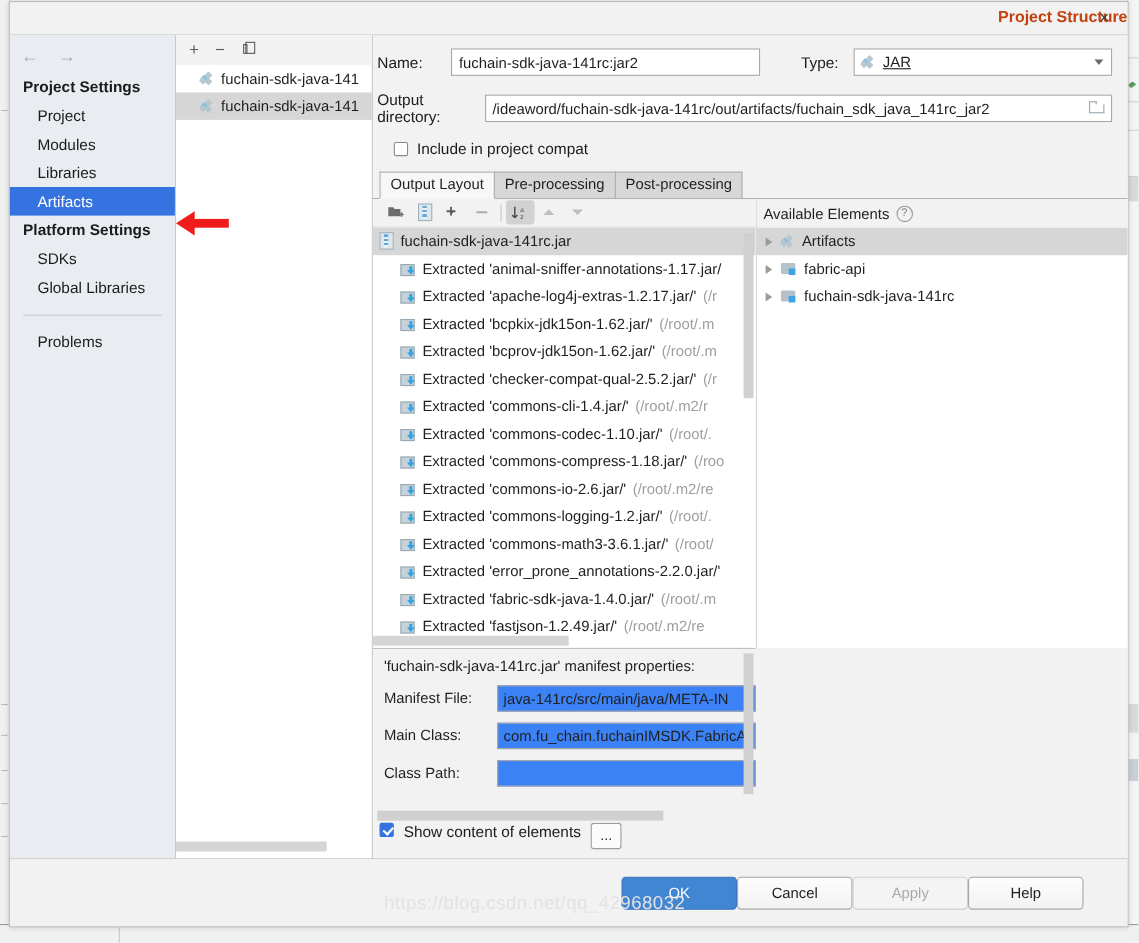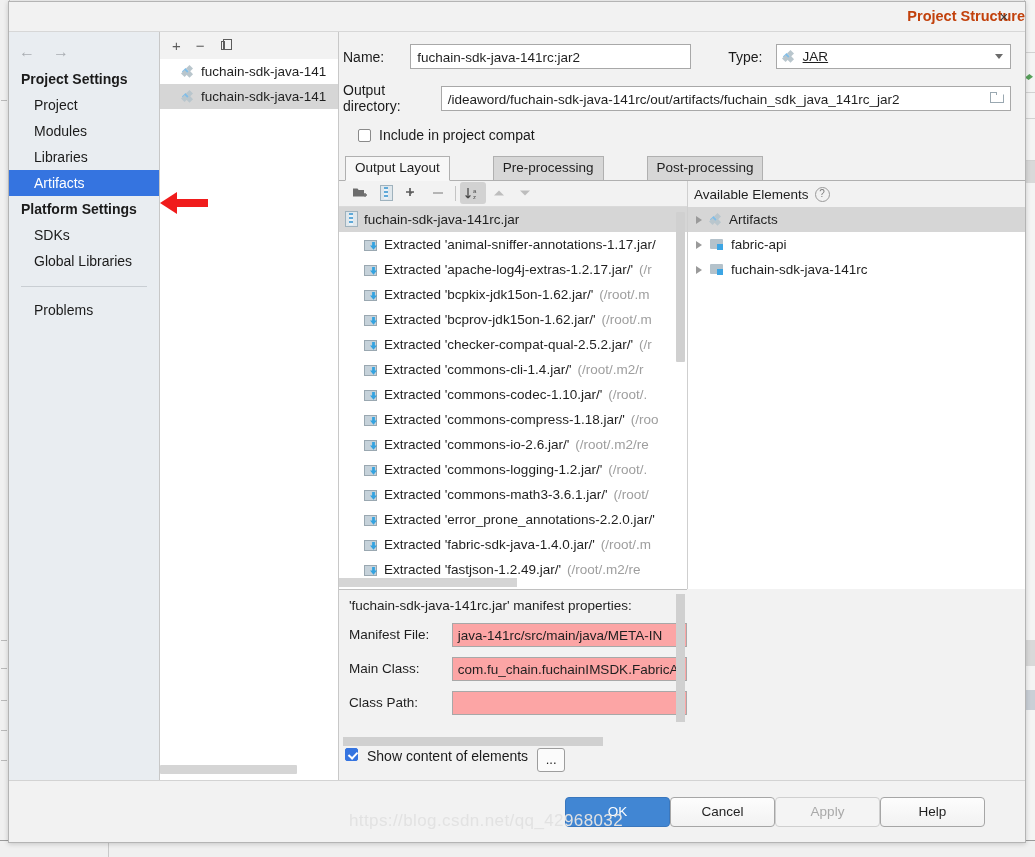--- a/index.html
+++ b/index.html
@@ -73,21 +73,21 @@
   .caret{position:absolute;right:7px;top:9px;width:0;height:0;border-top:5px solid #6b6b6b;border-left:4.5px solid transparent;border-right:4.5px solid transparent;}
   .folderbtn{position:absolute;right:5px;top:5px;width:15px;height:13px;}
   .folderbtn:before{content:"";position:absolute;left:0;top:2px;width:14px;height:9px;border:1.4px solid #9aa8b1;border-top-color:transparent;box-sizing:border-box;}
   .folderbtn:after{content:"";position:absolute;left:0;top:0px;width:7px;height:3px;border:1.4px solid #9aa8b1;border-bottom:none;box-sizing:border-box;}
 
   .chkrow{display:flex;align-items:center;gap:8px;margin:2px 0 13px 15px;}
   .chk{width:13px;height:13px;border:1px solid #8a8a8a;background:#fff;box-sizing:border-box;position:relative;border-radius:2px;}
   .chk.on{background:#3574e0;border-color:#3574e0;}
   .chk.on:after{content:"";position:absolute;left:3.5px;top:1px;width:4px;height:7px;border:solid #fff;border-width:0 2px 2px 0;transform:rotate(43deg);}
 
-  .tabs{display:flex;align-items:flex-end;height:24px;padding-left:6px;border-bottom:1px solid #b0b0b0;background:#f2f2f2;gap:44px;}
+  .tabs{display:flex;align-items:flex-end;height:24px;padding-left:6px;border-bottom:1px solid #b0b0b0;background:#f2f2f2;}
   .tab{height:23px;line-height:22px;padding:0 9px;font-size:13.5px;background:#d7d7d7;border:1px solid #b0b0b0;border-bottom:none;margin-right:-1px;}
   .tab.act{background:#f7f7f7;border-bottom:1px solid #f7f7f7;margin-bottom:-1px;}
 
   .cols{flex:1 1 auto;display:flex;min-height:0;}
   .treecol{width:348px;flex:0 0 auto;display:flex;flex-direction:column;min-height:0;position:relative;}
   .treebar{height:26px;background:#f2f2f2;display:flex;align-items:center;gap:0;padding-left:8px;}
   .tbi{width:26px;height:22px;display:flex;align-items:center;justify-content:center;color:#5a5a5a;position:relative;}
   .tbi.pressed{background:#d2d2d2;border-radius:3px;}
   .tb-sep{width:1px;height:15px;background:#c4c4c4;margin:0 4px;}
   .tree{flex:1 1 auto;background:#fff;overflow:hidden;position:relative;border-top:1px solid #dadada;}
@@ -103,21 +103,21 @@
   .qmark{width:13px;height:13px;border:1px solid #9a9a9a;border-radius:50%;font-size:10px;line-height:12px;text-align:center;color:#7a7a7a;}
   .av{height:25px;display:flex;align-items:center;gap:6px;font-size:13.5px;padding-left:8px;white-space:nowrap;}
   .av.sel{background:#d6d6d6;}
   .av .tri{margin-right:2px;}
 
   
   .manif{height:150px;flex:0 0 auto;background:#f2f2f2;border-top:1px solid #c0c0c0;padding:8px 0 0 4px;position:relative;}
   .manif .hdr{font-size:13.5px;margin:0 0 10px 6px;}
   .mrow{display:flex;align-items:center;margin-bottom:10px;}
   .mlbl{width:105px;font-size:13.5px;padding-left:6px;}
-  .mfld{border:1px solid #a8a8a8;background:#fca5a5;height:24px;line-height:24px;font-size:13.5px;padding:0 5px;width:240px;overflow:hidden;white-space:nowrap;box-sizing:border-box;}
+  .mfld{border:1px solid #a8a8a8;background:#3b82f6;height:24px;line-height:24px;font-size:13.5px;padding:0 5px;width:240px;overflow:hidden;white-space:nowrap;box-sizing:border-box;}
   .manif-vs{position:absolute;right:2px;top:4px;width:9px;height:128px;background:#d0d0d0;}
   .manif-hs{position:absolute;left:4px;bottom:2px;height:9px;width:260px;background:#d0d0d0;}
 
   .showrow{height:34px;display:flex;align-items:flex-start;gap:9px;padding-left:6px;background:#f2f2f2;}
   .dots{border:1px solid #9d9d9d;background:#fbfbfb;border-radius:3px;height:22px;min-width:26px;display:flex;align-items:center;justify-content:center;font-size:13px;}
 
   
   .footer{height:61px;flex:0 0 auto;background:#f2f2f2;border-top:1px solid #d3d3d3;display:flex;align-items:center;justify-content:flex-end;padding-right:40px;position:relative;}
   .btn{height:28px;min-width:75px;border:1px solid #a6a6a6;border-radius:4px;background:linear-gradient(#fdfdfd,#f2f2f2);font-size:13.5px;display:flex;align-items:center;justify-content:center;padding:0 14px;}
   .btn.pri{background:#4186d3;border-color:#3a77bd;color:#fff;}

